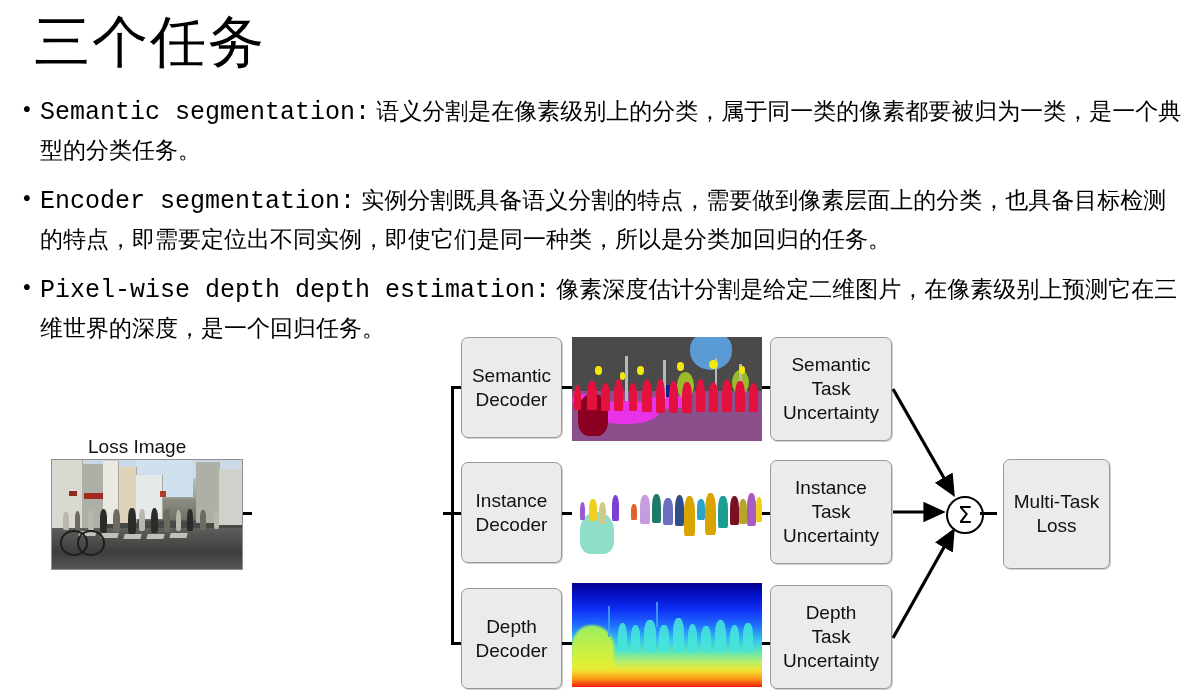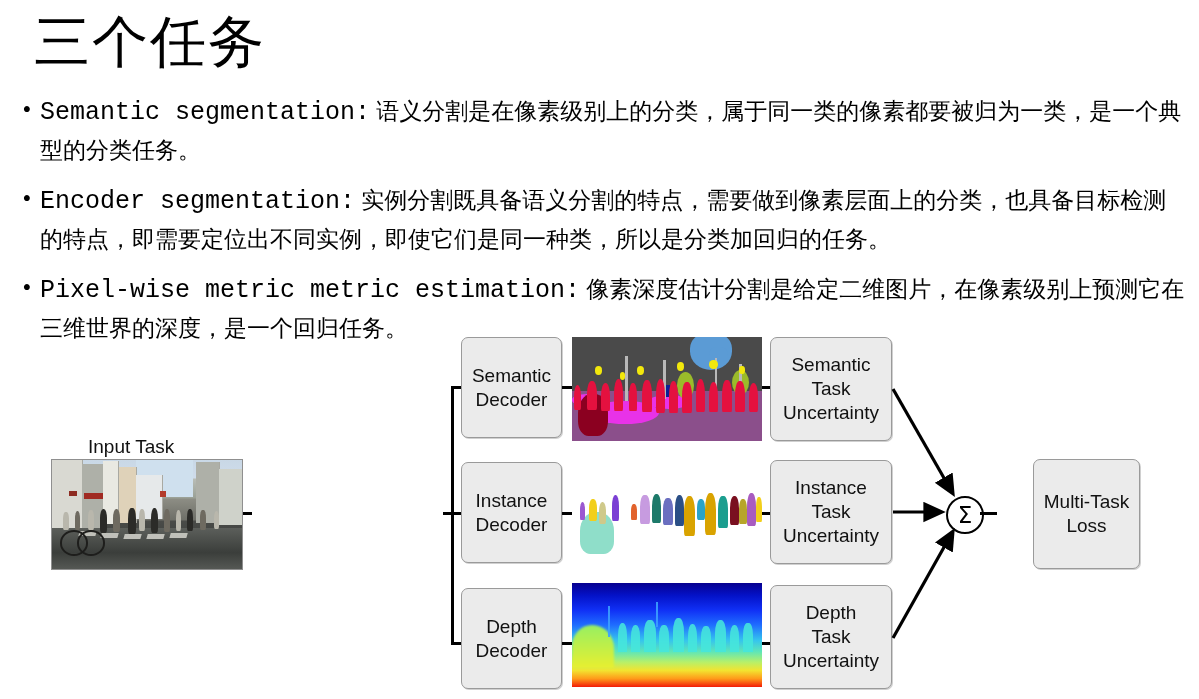--- a/index.html
+++ b/index.html
@@ -253,28 +253,28 @@
     <div class="bullet-text"><span class="en">Semantic segmentation:</span> <span class="cn">语义分割是在像素级别上的分类，属于同一类的像素都要被归为一类，是一个典型的分类任务。</span></div>
   </div>
 
   <div class="bullet-row">
     <div class="bullet-dot">•</div>
     <div class="bullet-text"><span class="en">Encoder segmentation:</span> <span class="cn">实例分割既具备语义分割的特点，需要做到像素层面上的分类，也具备目标检测的特点，即需要定位出不同实例，即使它们是同一种类，所以是分类加回归的任务。</span></div>
   </div>
 
   <div class="bullet-row">
     <div class="bullet-dot">•</div>
-    <div class="bullet-text"><span class="en">Pixel-wise metric metric estimation:</span> <span class="cn">像素深度估计分割是给定二维图片，在像素级别上预测它在三维世界的深度，是一个回归任务。</span></div>
+    <div class="bullet-text"><span class="en">Pixel-wise depth depth estimation:</span> <span class="cn">像素深度估计分割是给定二维图片，在像素级别上预测它在三维世界的深度，是一个回归任务。</span></div>
   </div>
 
 </div>
 
 <div id="diagram">
 
-  <div id="input-image-caption" style="left:88px; top:116px;">Input Task</div>
+  <div id="input-image-caption" style="left:88px; top:116px;">Loss Image</div>
 
   <div class="tile" id="input-photo" style="left:51px; top:139px; width:192px; height:111px;">
     <div class="sky" style="left:44%; top:0; width:30%; height:34%;"></div>
     <div class="bldg" style="left:0; top:0; width:16%; height:62%;"></div>
     <div class="bldg dark" style="left:16%; top:4%; width:11%; height:58%;"></div>
     <div class="bldg light" style="left:27%; top:1%; width:8%; height:58%;"></div>
     <div class="bldg" style="left:35%; top:6%; width:9%; height:52%; background:#dfd2b9;"></div>
     <div class="bldg light" style="left:44%; top:14%; width:14%; height:40%; background:#e6e9ea;"></div>
     <div class="bldg dark" style="left:76%; top:2%; width:12%; height:56%;"></div>
     <div class="bldg" style="left:88%; top:8%; width:12%; height:52%; background:#cfd2ca;"></div>
@@ -423,21 +423,21 @@
 Task
 Uncertainty</span>
   </div>
 
   <div id="sum-node" style="left:946px; top:176px;">
     <span>Σ</span>
   </div>
 
   <div class="wire wire-h" style="left:980px; top:192px; width:17px;"></div>
 
-  <div class="node" id="loss-node" style="left:1033px; top:139px; width:107px; height:110px;">
+  <div class="node" id="loss-node" style="left:1003px; top:139px; width:107px; height:110px;">
     <span class="node-label">Multi-Task
 Loss</span>
   </div>
 
   <svg id="arrow-layer" viewBox="0 0 1199 379">
     <defs>
       <marker id="arrowhead" markerWidth="7" markerHeight="7" refX="5.2" refY="3.2" orient="auto">
         <polygon points="0,0 7,3.2 0,6.4" fill="#000"></polygon>
       </marker>
     </defs>

